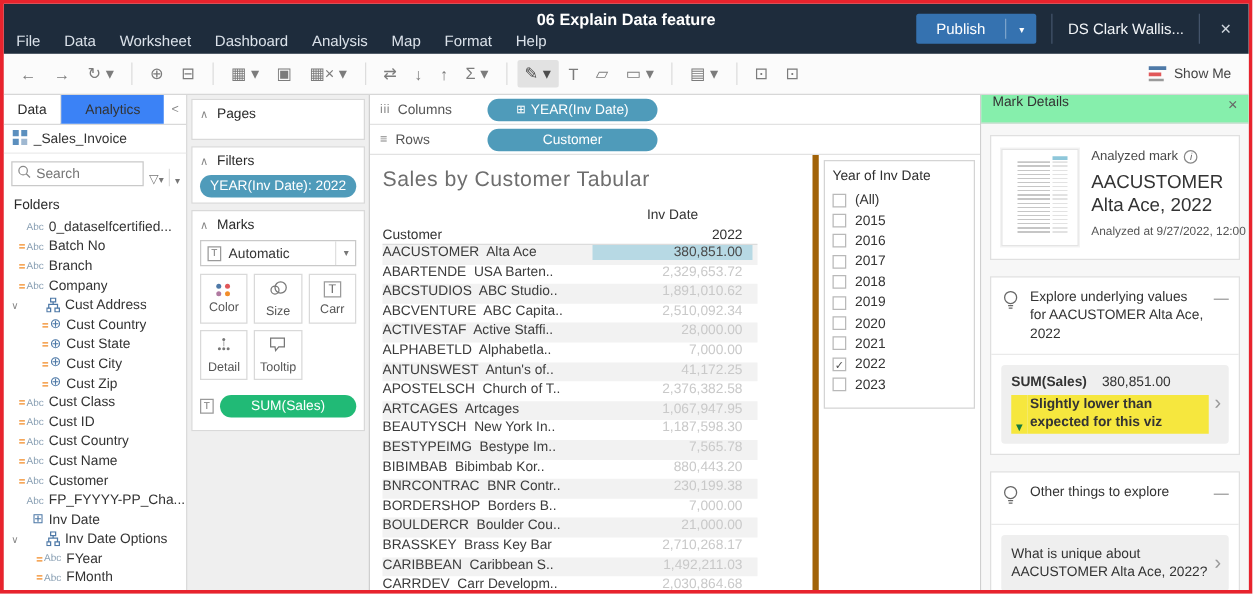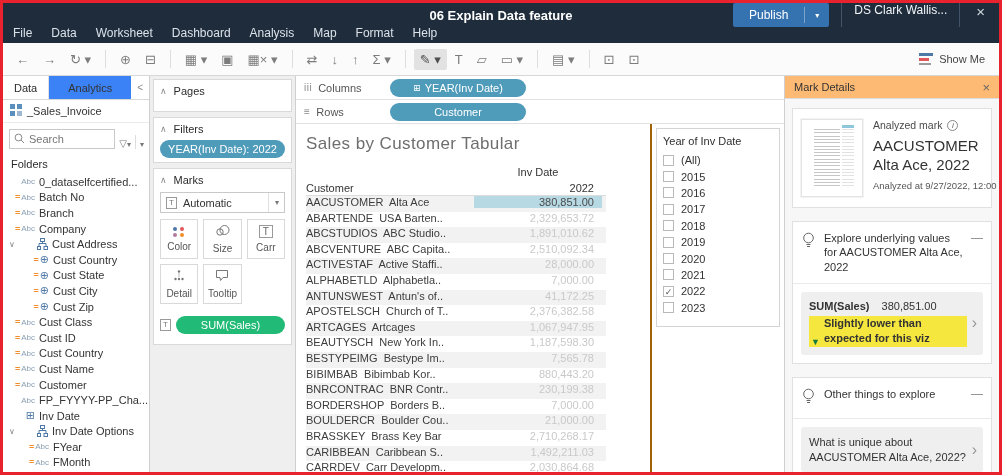--- a/index.html
+++ b/index.html
@@ -5,21 +5,21 @@
   *{box-sizing:border-box;margin:0;padding:0;}
   html,body{background:#fff;}
   body{font-family:"Liberation Sans","DejaVu Sans",sans-serif;}
   .root{width:1002px;height:475px;border:3px solid #e8232d;background:#e9e9e9;display:flex;flex-direction:column;overflow:hidden;position:relative;}
 
   
   .topbar{height:40px;background:#1e2c3c;position:relative;flex:none;color:#fff;}
   .tb-title{position:absolute;top:5px;left:0;right:0;text-align:center;font-size:13px;font-weight:bold;color:#fff;}
   .menu-row{position:absolute;left:10px;bottom:3px;display:flex;gap:19px;font-size:12px;color:#dbe2ea;}
   .menu-item{cursor:default;white-space:nowrap;}
-  .tb-right{position:absolute;right:4px;top:0;height:100%;display:flex;align-items:flex-start;}
+  .tb-right{position:absolute;right:4px;top:0;height:100%;display:flex;align-items:center;}
   .publish-btn{background:#3572b0;display:flex;align-items:center;height:24px;border-radius:2px;font-size:12px;color:#fff;}
   .publish-label{padding:0 16px;}
   .publish-divider{width:1px;height:16px;background:rgba(255,255,255,.35);}
   .publish-caret{padding:0 10px;font-size:8px;}
   .tb-vsep{width:1px;height:24px;background:#43536a;margin:0 12px;}
   .account{font-size:12px;color:#f2f5f8;white-space:nowrap;}
   .close-x{font-size:15px;color:#cfd6dd;padding:0 10px 0 4px;}
 
   
   .toolbar{height:33px;background:#fbfbfb;display:flex;align-items:center;padding:0 6px;flex:none;border-bottom:1px solid #d7d7d7;}
@@ -99,30 +99,30 @@
   .col-headers{display:flex;height:16px;align-items:center;border-bottom:1px solid #dcdcdc;}
   .ch-customer{width:168px;color:#333;}
   .ch-year{width:128px;text-align:right;color:#333;padding-right:8px;}
   .viz-row{display:flex;height:15.6px;align-items:flex-start;}
   .viz-row.band{background:#f2f2f2;}
   .cust{width:168px;color:#3c3c3c;white-space:pre;overflow:hidden;}
   .val{width:128px;text-align:right;color:#c9c9c9;padding-right:8px;}
   .val.selected{background:#b7d9e4;color:#4a4a4a;}
 
   
-  .filter-col{width:134px;border-left:2px solid #a16207;padding:4px;flex:none;background:#fff;}
+  .filter-col{width:134px;border-left:5px solid #a16207;padding:4px;flex:none;background:#fff;}
   .filter-card{border:1px solid #d4d4d4;padding:6px 6px 10px;background:#fff;}
   .filter-title{color:#2f2f2f;font-size:11px;margin-bottom:5px;}
   .fopt{display:flex;align-items:center;gap:7px;height:16.4px;}
   .cb{width:11px;height:11px;border:1px solid #b9b9b9;background:#fff;font-size:9px;line-height:10px;text-align:center;color:#555;flex:none;}
   .folabel{font-size:11px;color:#333;}
 
   
   .explain-pane{width:214px;background:#f7f7f7;display:flex;flex-direction:column;flex:none;}
-  .ep-header{height:23px;background:#fdba74;border-bottom:1px solid #ddd;display:flex;align-items:center;padding:0 9px;font-size:11px;color:#333;flex:none;}
+  .ep-header{height:23px;background:#86efac;border-bottom:1px solid #ddd;display:flex;align-items:flex-start;padding:0 9px;font-size:11px;color:#333;flex:none;}
   .ep-close{margin-left:auto;color:#666;font-size:13px;}
   .ep-body{flex:1;overflow:hidden;padding:9px 7px;display:flex;flex-direction:column;gap:13px;}
   .ep-card{background:#fff;border:1px solid #e0e0e0;}
   .mark-card{display:flex;gap:10px;padding:10px 8px;}
   .thumb{width:62px;height:78px;border:1px solid #e4e4e4;position:relative;background:#fff;flex:none;box-shadow:0 0 0 1px #f3f3f3;}
   .t-col1{position:absolute;left:12px;top:9px;bottom:8px;width:26px;background:repeating-linear-gradient(to bottom,#c6c6c6 0 1px,transparent 1px 3.3px);}
   .t-col2{position:absolute;right:8px;top:9px;bottom:8px;width:12px;background:repeating-linear-gradient(to bottom,#e2e2e2 0 1px,transparent 1px 3.3px);}
   .t-sel{position:absolute;right:8px;top:5px;width:12px;height:3px;background:#8ec7da;}
   .mark-info{flex:1;min-width:0;}
   .analyzed-row{display:flex;align-items:center;gap:5px;font-size:10.5px;color:#4a4a4a;}

